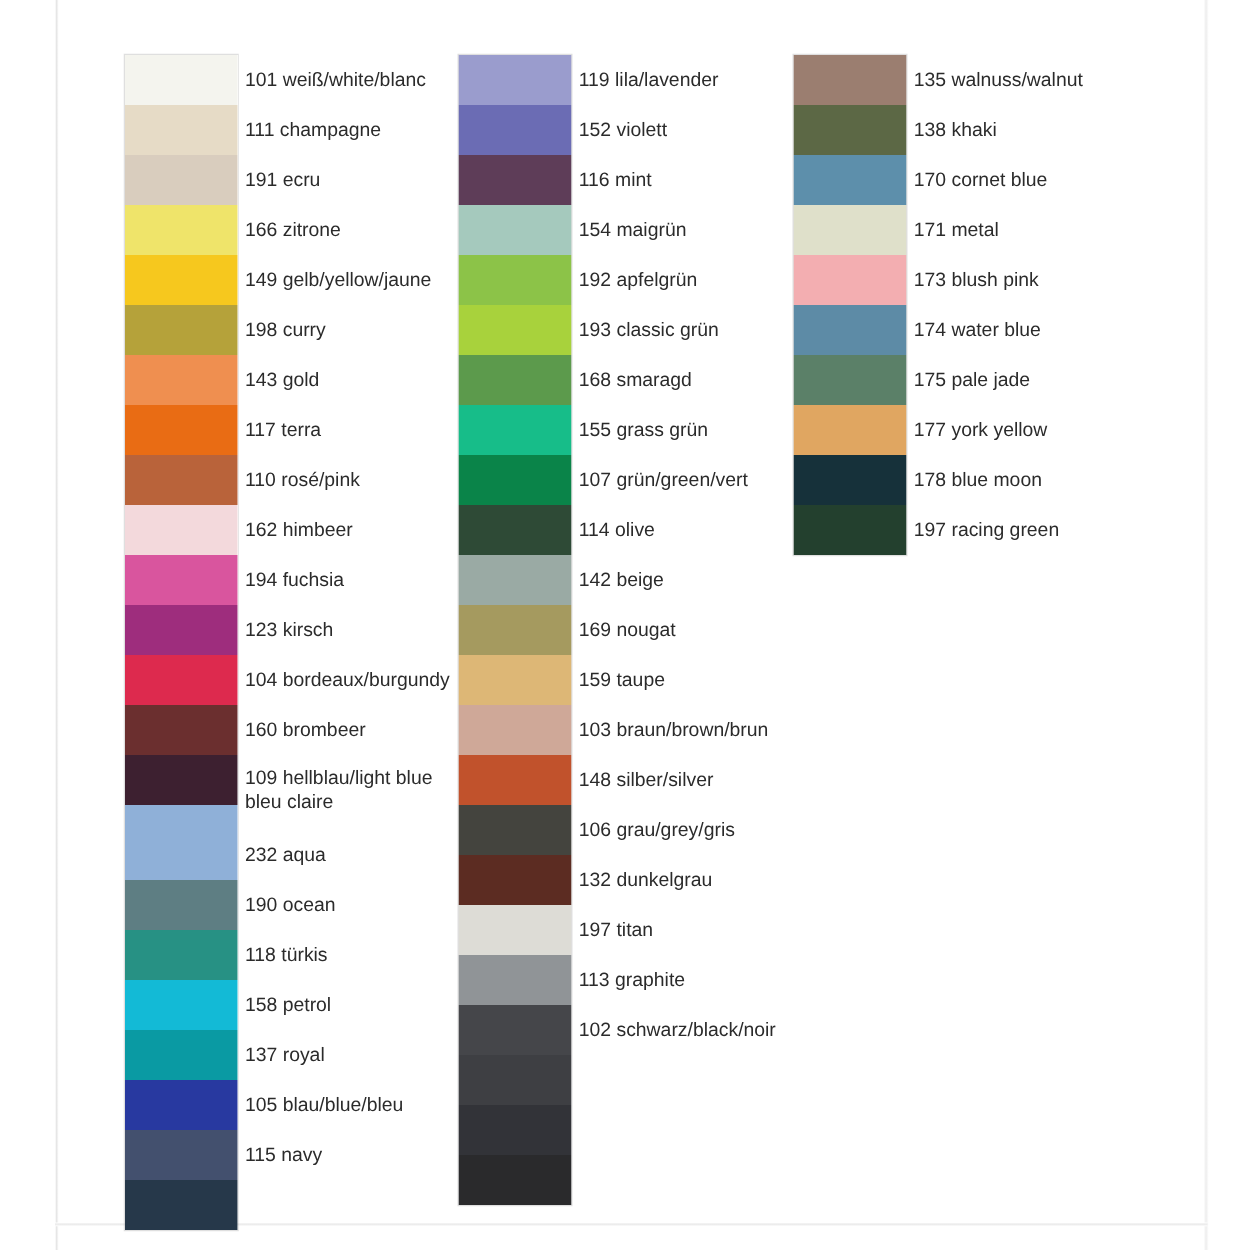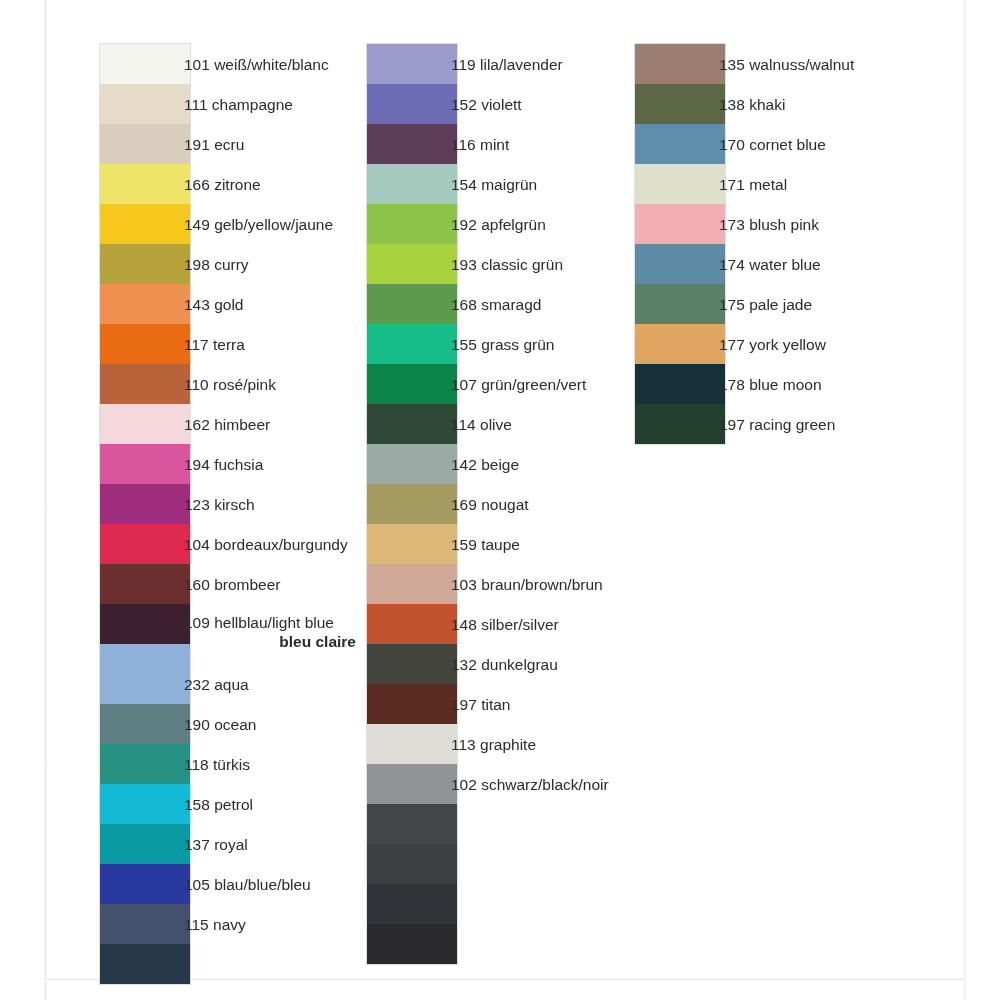--- a/index.html
+++ b/index.html
@@ -68,21 +68,21 @@
   .swatch {
     width: 90px;
     height: 40px;
     display: block;
   }
   .swatch.tall { height: 60px; }
 
   .labels {
     position: absolute;
     top: 0;
-    left: 84px;
+    left: 96px;
     width: 300px;
   }
 
   .label-row {
     height: 40px;
     display: flex;
     align-items: center;
     color: #2b2b2b;
     font-size: 15.5px;
     line-height: 19px;
@@ -91,23 +91,22 @@
   .label-row.tall {
     height: 60px;
     display: block;
     padding-top: 9px;
     box-sizing: border-box;
     white-space: normal;
     width: 190px;
   }
   .label-row.tall .line2 {
     display: block;
-    text-align: right;
+    text-align: left;
     padding-right: 18px;
-    font-weight: bold;
   }
 </style>
 </head>
 <body>
 
 <div id="page-edge-left"></div>
 <div id="page-edge-right"></div>
 <div id="page-edge-bottom"></div>
 
 <div id="chart">
@@ -270,20 +269,23 @@
         <div class="label-row">
           <span>159 taupe</span>
         </div>
         <div class="label-row">
           <span>103 braun/brown/brun</span>
         </div>
         <div class="label-row">
           <span>148 silber/silver</span>
         </div>
         <div class="label-row">
+          <span>106 grau/grey/gris</span>
+        </div>
+        <div class="label-row">
           <span>132 dunkelgrau</span>
         </div>
         <div class="label-row">
           <span>197 titan</span>
         </div>
         <div class="label-row">
           <span>113 graphite</span>
         </div>
         <div class="label-row">
           <span>102 schwarz/black/noir</span>

